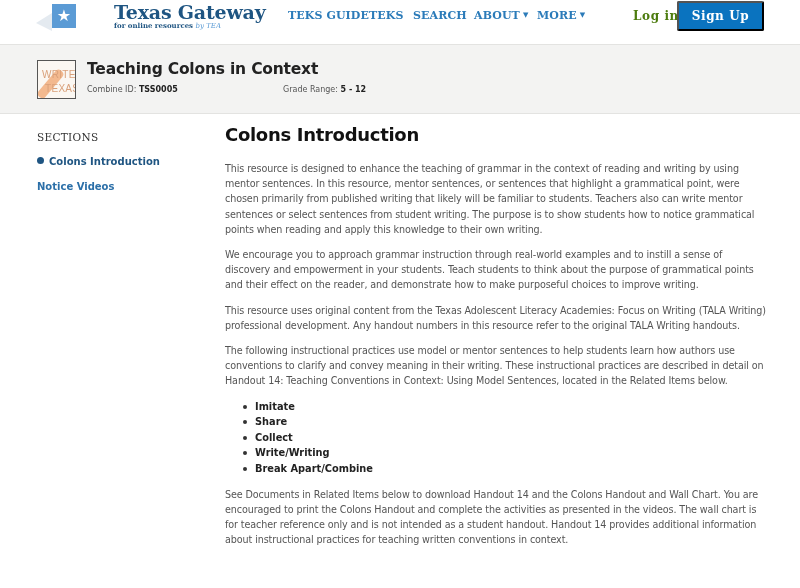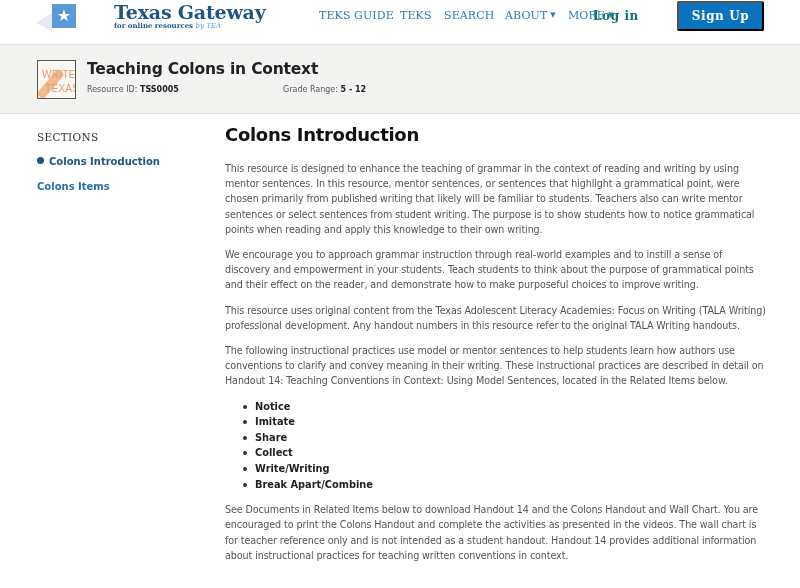--- a/index.html
+++ b/index.html
@@ -11,24 +11,24 @@
   .logo { position: absolute; left: 36px; top: 3px; height: 30px; display: flex; align-items: center; }
   .logo-tail { position: absolute; left: 0px; top: 10px; width: 0; height: 0;
     border-top: 10px solid transparent; border-bottom: 8px solid transparent; border-right: 16px solid #e4eaf0; }
   .logo-star { position: absolute; left: 16px; top: 1px; width: 24px; height: 24px; background: #5b9bd5;
     display: flex; align-items: center; justify-content: center; color: #fff; font-size: 16px; line-height: 1; }
   .logo-text { position: absolute; left: 38px; top: -2px; white-space: nowrap; margin-left: 40px; }
   .logo-title { font-family: "DejaVu Serif", "Liberation Serif", serif; font-weight: bold; font-size: 19px; color: #1f5582; letter-spacing: -0.2px; line-height: 22px; }
   .logo-sub { font-family: "DejaVu Serif", serif; font-size: 7px; font-weight: bold; color: #1f5582; line-height: 8px; margin-top: -1px; }
   .logo-sub i { color: #5b9bd5; font-weight: normal; }
 
-  .nav-link { position: absolute; top: 9px; font-family: "DejaVu Serif", "Liberation Serif", serif; font-weight: normal;
-    font-size: 11px; color: #2b7bb9; letter-spacing: 0.1px; white-space: nowrap; cursor: pointer; margin-left: 31px; }
+  .nav-link { position: absolute; top: 9px; font-family: "DejaVu Serif", "Liberation Serif", serif; font-weight: bold;
+    font-size: 11px; color: #2b7bb9; letter-spacing: 0.1px; white-space: nowrap; cursor: pointer; }
   .caret { display: inline-block; margin-left: 3px; font-size: 7px; vertical-align: 2px; }
-  .login { position: absolute; left: 593px; top: 9px; font-family: "DejaVu Serif", serif; font-size: 12px; font-weight: bold; color: #0f766e; letter-spacing: 0.6px; }
+  .login { position: absolute; left: 633px; top: 9px; font-family: "DejaVu Serif", serif; font-size: 12px; font-weight: bold; color: #4d7c0f; letter-spacing: 0.6px; }
   .signup { position: absolute; left: 677px; top: 1px; width: 87px; height: 30px; background: #0a73bf; border-radius: 2px;
     color: #fff; font-family: "DejaVu Serif", serif; font-size: 12px; font-weight: bold; letter-spacing: 0.6px;
     display: flex; align-items: center; justify-content: center; }
 
   
   .resbar { position: absolute; left: 0; top: 44px; width: 800px; height: 70px; background: #f3f3f2;
     border-top: 1px solid #e3e3e1; border-bottom: 1px solid #e3e3e1; }
   .thumb { position: absolute; left: 37px; top: 15px; width: 39px; height: 39px; border: 1px solid #555; background: #fbf7f2; overflow: hidden; }
   .thumb .t1, .thumb .t2 { position: absolute; font-family: Liberation Sans, sans-serif; font-size: 10px; color: #d9a07a; letter-spacing: 0.3px; }
   .thumb .t1 { left: 4px; top: 8px; }
@@ -76,47 +76,46 @@
 </header>
 
 <section class="resbar">
   <div class="thumb">
     <span class="stroke"></span>
     <span class="t1">WRITE</span>
     <span class="t2">TEXAS</span>
   </div>
   <h2 class="res-title">Teaching Colons in Context</h2>
   <div class="res-meta" style="left:87px">
-    <span>Resource ID:</span>
+    <span>Combine ID:</span>
     <b>TSS0005</b>
   </div>
   <div class="res-meta" style="left:283px">
     <span>Grade Range:</span>
     <b>5 - 12</b>
   </div>
 </section>
 
 <nav>
   <div class="side-heading">SECTIONS</div>
   <a class="side-item active" style="top:156px">
     <span class="dot"></span><span>Colons Introduction</span>
   </a>
   <a class="side-item" style="top:181px">
-    <span>Colons Items</span>
+    <span>Notice Videos</span>
   </a>
 </nav>
 
 <main class="main">
   <h1>Colons Introduction</h1>
   <p>This resource is designed to enhance the teaching of grammar in the context of reading and writing by using mentor sentences. In this resource, mentor sentences, or sentences that highlight a grammatical point, were chosen primarily from published writing that likely will be familiar to students. Teachers also can write mentor sentences or select sentences from student writing. The purpose is to show students how to notice grammatical points when reading and apply this knowledge to their own writing.</p>
   <p>We encourage you to approach grammar instruction through real-world examples and to instill a sense of discovery and empowerment in your students. Teach students to think about the purpose of grammatical points and their effect on the reader, and demonstrate how to make purposeful choices to improve writing.</p>
   <p>This resource uses original content from the Texas Adolescent Literacy Academies: Focus on Writing (TALA Writing) professional development. Any handout numbers in this resource refer to the original TALA Writing handouts.</p>
   <p>The following instructional practices use model or mentor sentences to help students learn how authors use conventions to clarify and convey meaning in their writing. These instructional practices are described in detail on Handout 14: Teaching Conventions in Context: Using Model Sentences, located in the Related Items below.</p>
   <ul>
-    <li>Notice</li>
     <li>Imitate</li>
     <li>Share</li>
     <li>Collect</li>
     <li>Write/Writing</li>
     <li>Break Apart/Combine</li>
   </ul>
   <p>See Documents in Related Items below to download Handout 14 and the Colons Handout and Wall Chart. You are encouraged to print the Colons Handout and complete the activities as presented in the videos. The wall chart is for teacher reference only and is not intended as a student handout. Handout 14 provides additional information about instructional practices for teaching written conventions in context.</p>
 </main>
 
 </body></html>

